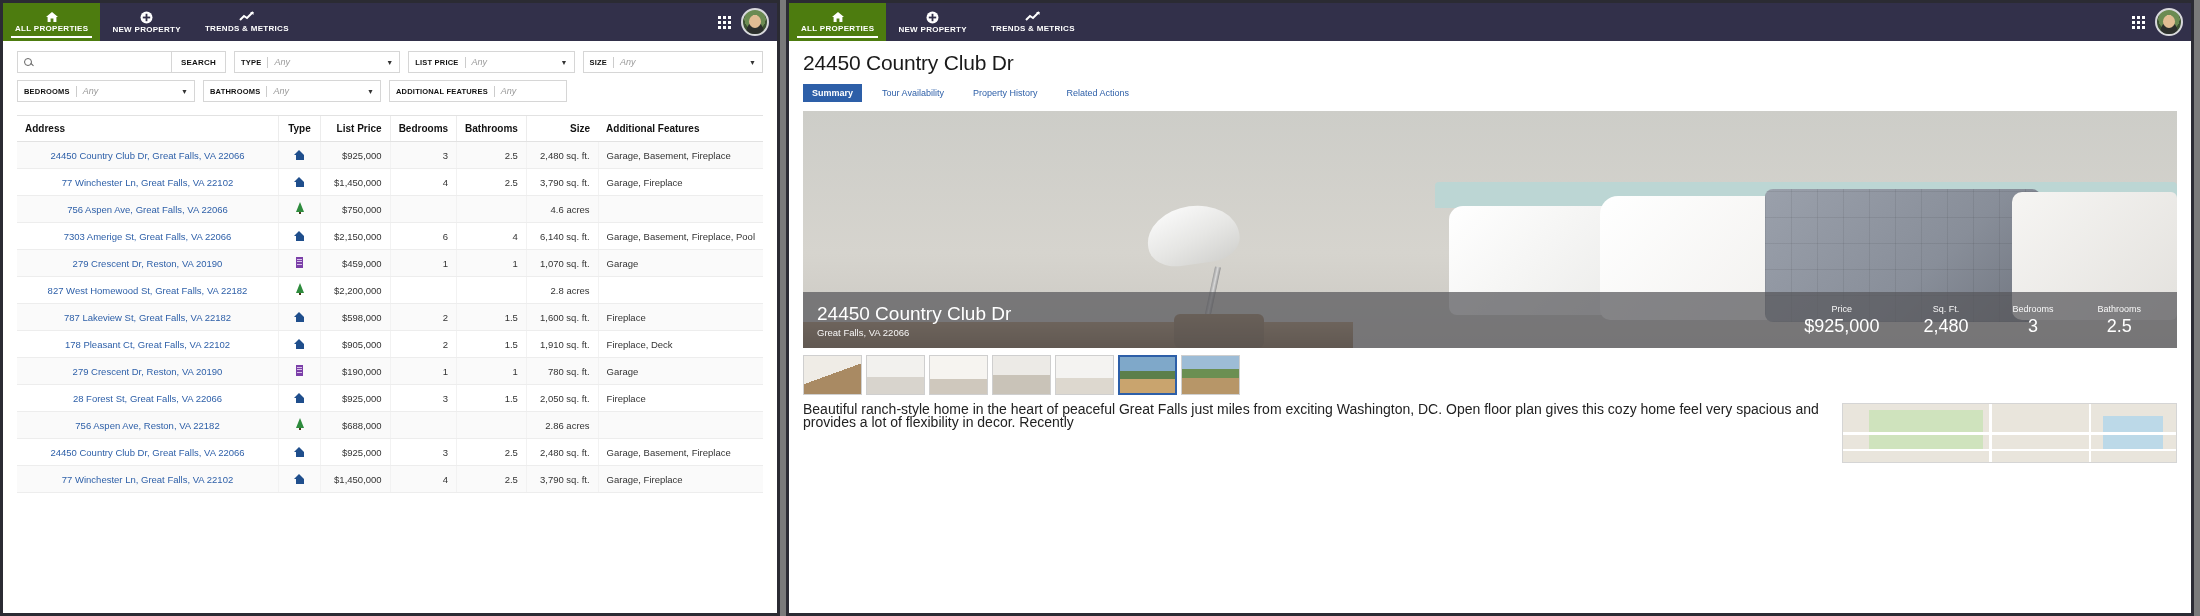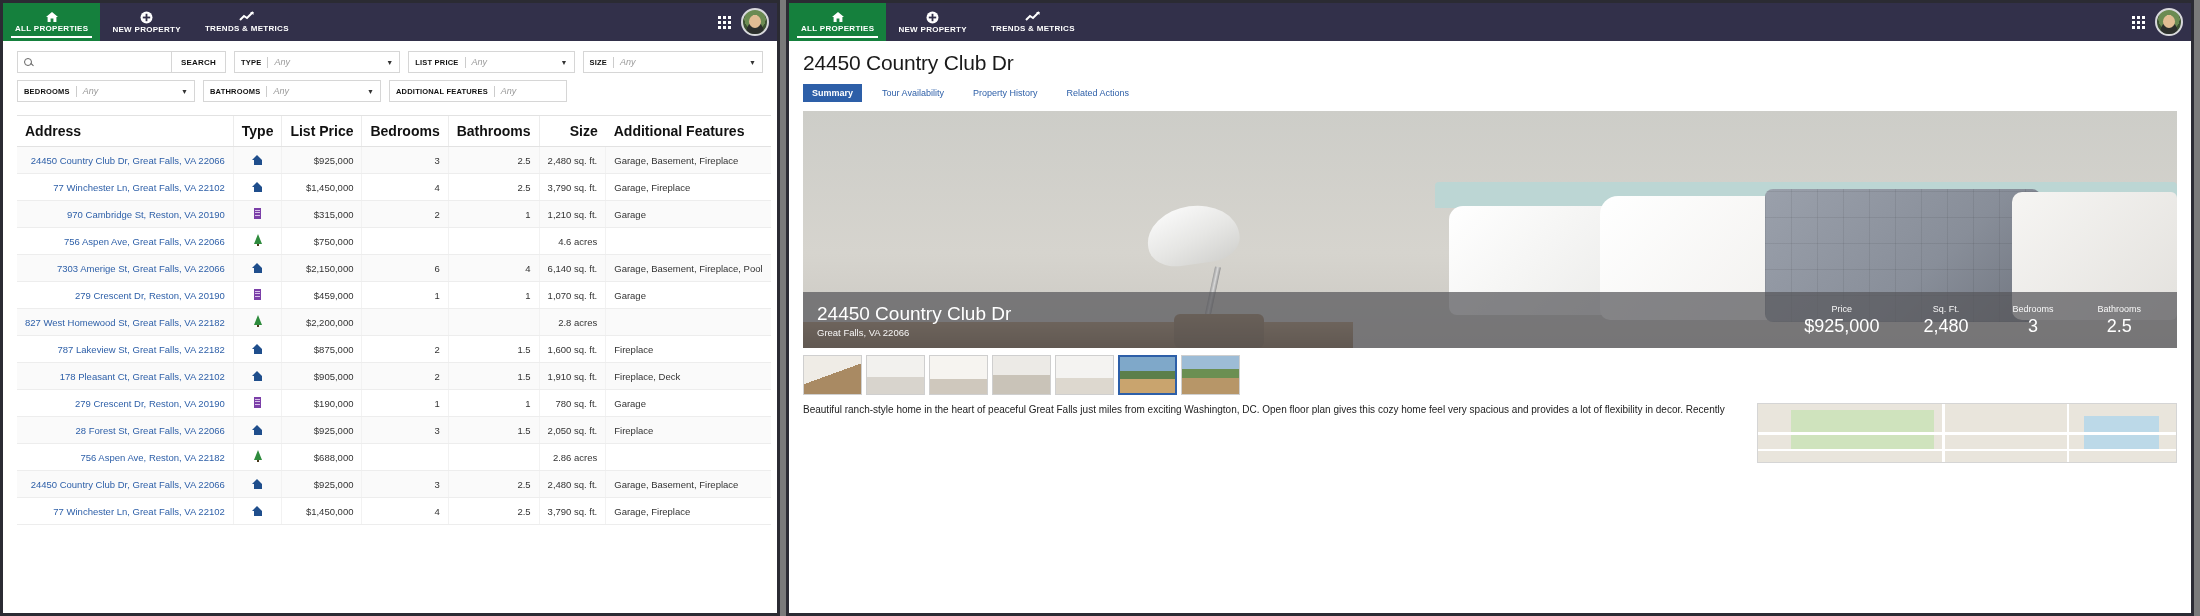--- a/index.html
+++ b/index.html
@@ -24,21 +24,21 @@
   
   .navbar {
     height: 38px; background: #32304a;
     display: flex; align-items: stretch; position: relative;
   }
   .nav-tab {
     display: flex; flex-direction: column; align-items: center; justify-content: center;
     padding: 0 12px; color: #fff; cursor: pointer; position: relative;
     min-width: 78px;
   }
-  .nav-tab.active { background: #15803d; }
+  .nav-tab.active { background: #4d7c0f; }
   .nav-tab.active::after {
     content: ""; position: absolute; left: 8px; right: 8px; bottom: 3px;
     height: 2px; background: #fff;
   }
   .nav-ico { font-size: 11px; line-height: 12px; margin-bottom: 1px; }
   .nav-ico svg { display: block; }
   .nav-label { font-size: 8px; font-weight: bold; letter-spacing: .3px; white-space: nowrap; }
   .nav-right { margin-left: auto; display: flex; align-items: center; padding-right: 8px; gap: 10px; }
   .grid-icon { display: grid; grid-template-columns: repeat(3, 3px); grid-gap: 2px; cursor: pointer; }
   .grid-icon i { width: 3px; height: 3px; background: #fff; display: block; }
@@ -83,28 +83,28 @@
     font-family: "Liberation Sans", sans-serif; letter-spacing: .2px;
   }
   .mag { width: 8px; height: 8px; border: 1.2px solid #666; border-radius: 50%; position: relative; flex: 0 0 auto; }
   .mag::after { content:""; position:absolute; width:4px; height:1.2px; background:#666; transform: rotate(45deg); right:-3px; bottom:0px; }
 
   
   .tbl { width: 100%; border-collapse: collapse; font-size: 9.5px; }
   .tbl thead th {
     text-align: right; font-weight: bold; color: #111; padding: 7px 8px;
     border-bottom: 1px solid #e2e2e2; border-top: 1px solid #e2e2e2;
-    border-left: 1px solid #ececec; white-space: nowrap; font-size: 14px;
+    border-left: 1px solid #ececec; white-space: nowrap; font-size: 10px;
   }
   .tbl thead th:first-child, .tbl thead th.left { text-align: left; border-left: 0; }
   .tbl tbody td {
     padding: 6px 8px; border-bottom: 1px solid #ededed; text-align: right;
     color: #333; white-space: nowrap; border-left: 1px solid #f2f2f2;
   }
-  .tbl tbody td.addr { text-align: right; border-left: 0; }
+  .tbl tbody td.addr { text-align: center; border-left: 0; }
   .tbl tbody td.feat { text-align: left; color: #333; }
   .tbl tbody td.ty { text-align: center; }
   .tbl tbody tr:nth-child(odd) { background: #fafafa; }
   .tbl a { color: #2d5fa8; text-decoration: none; cursor: pointer; }
   .col-addr  { width: 300px; }
   .col-type  { width: 44px; }
   .col-price { width: 74px; }
   .col-bed   { width: 62px; }
   .col-bath  { width: 66px; }
   .col-size  { width: 76px; }
@@ -225,21 +225,21 @@
   .t1 { background: linear-gradient(160deg,#efece6 0 48%, #a98a63 48% 100%); }
   .t2 { background: linear-gradient(180deg,#f2f1ee 0 55%, #d8d4cd 55% 100%); }
   .t3 { background: linear-gradient(180deg,#f6f4f0 0 60%, #cfc8bd 60% 100%); }
   .t4 { background: linear-gradient(180deg,#eceae6 0 50%, #c9c3b8 50% 100%); }
   .t5 { background: linear-gradient(180deg,#f4f3f1 0 58%, #ddd8cf 58% 100%); }
   .t6 { background: linear-gradient(180deg,#7fa8c9 0 38%, #5c7f4a 38% 62%, #c9a46e 62% 100%); }
   .t7 { background: linear-gradient(180deg,#9dbcd6 0 34%, #6b8f52 34% 58%, #b79668 58% 100%); }
 
   
   .bottom { display: flex; gap: 10px; margin-top: 8px; }
-  .desc { flex: 1 1 auto; font-size: 10px; line-height: 13px; color: #222; }
+  .desc { flex: 1 1 auto; font-size: 14px; line-height: 13px; color: #222; }
   .map {
     width: 420px; height: 60px; border: 1px solid #d5d5d5; position: relative; overflow: hidden;
     background: #e9e5dc;
   }
   .map .park { position: absolute; left: 8%; top: 10%; width: 34%; height: 70%; background: #cfe3bd; }
   .map .water { position: absolute; right: 4%; top: 20%; width: 18%; height: 60%; background: #bcd9e8; }
   .map .rd { position: absolute; background: #fff; }
   .map .rd1 { left: 0; right: 0; top: 48%; height: 3px; }
   .map .rd2 { left: 44%; top: 0; bottom: 0; width: 3px; }
   .map .rd3 { left: 0; right: 0; top: 78%; height: 2px; }
@@ -371,29 +371,20 @@
             <tr>
               <td class="addr"><a>77 Winchester Ln, Great Falls, VA 22102</a></td>
               <td class="ty"><span class="ico-house"></span></td>
               <td>$1,450,000</td>
               <td>4</td>
               <td>2.5</td>
               <td>3,790 sq. ft.</td>
               <td class="feat">Garage, Fireplace</td>
             </tr>
             <tr>
-              <td class="addr"><a>970 Cambridge St, Reston, VA 20190</a></td>
-              <td class="ty"><span class="ico-bldg"></span></td>
-              <td>$315,000</td>
-              <td>2</td>
-              <td>1</td>
-              <td>1,210 sq. ft.</td>
-              <td class="feat">Garage</td>
-            </tr>
-            <tr>
               <td class="addr"><a>756 Aspen Ave, Great Falls, VA 22066</a></td>
               <td class="ty"><span class="ico-tree"></span></td>
               <td>$750,000</td>
               <td></td>
               <td></td>
               <td>4.6 acres</td>
               <td class="feat"></td>
             </tr>
             <tr>
               <td class="addr"><a>7303 Amerige St, Great Falls, VA 22066</a></td>
@@ -418,21 +409,21 @@
               <td class="ty"><span class="ico-tree"></span></td>
               <td>$2,200,000</td>
               <td></td>
               <td></td>
               <td>2.8 acres</td>
               <td class="feat"></td>
             </tr>
             <tr>
               <td class="addr"><a>787 Lakeview St, Great Falls, VA 22182</a></td>
               <td class="ty"><span class="ico-house"></span></td>
-              <td>$875,000</td>
+              <td>$598,000</td>
               <td>2</td>
               <td>1.5</td>
               <td>1,600 sq. ft.</td>
               <td class="feat">Fireplace</td>
             </tr>
             <tr>
               <td class="addr"><a>178 Pleasant Ct, Great Falls, VA 22102</a></td>
               <td class="ty"><span class="ico-house"></span></td>
               <td>$905,000</td>
               <td>2</td>

